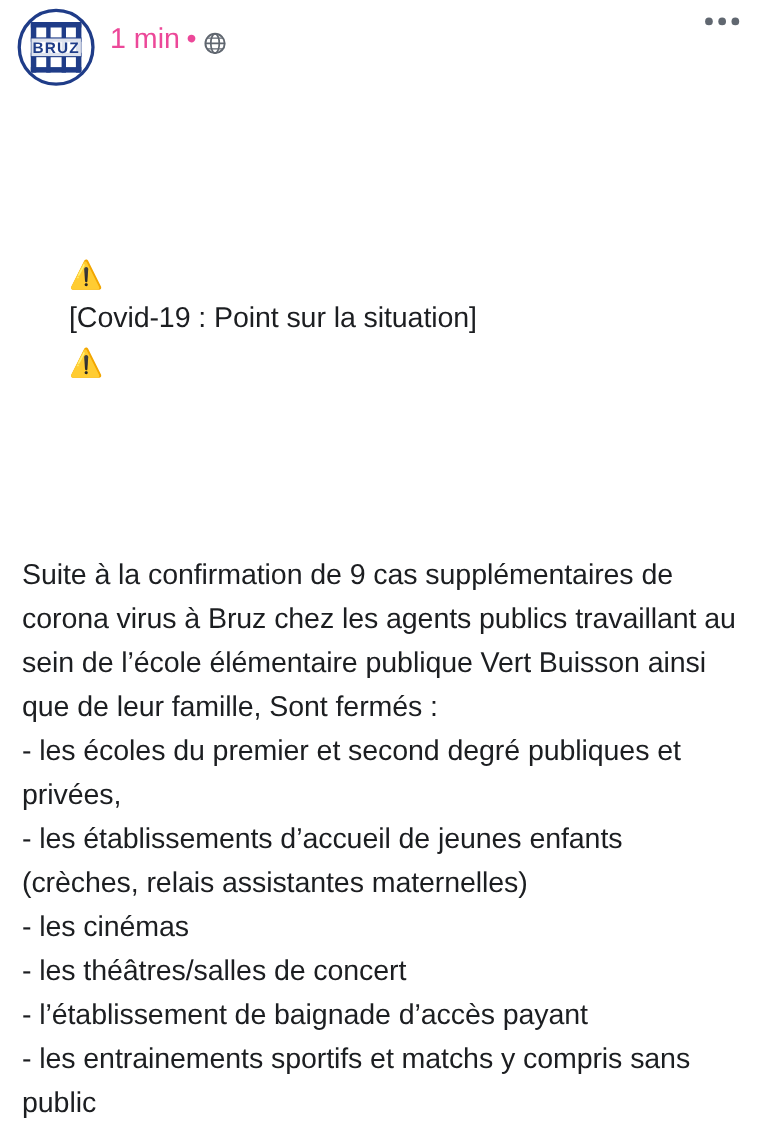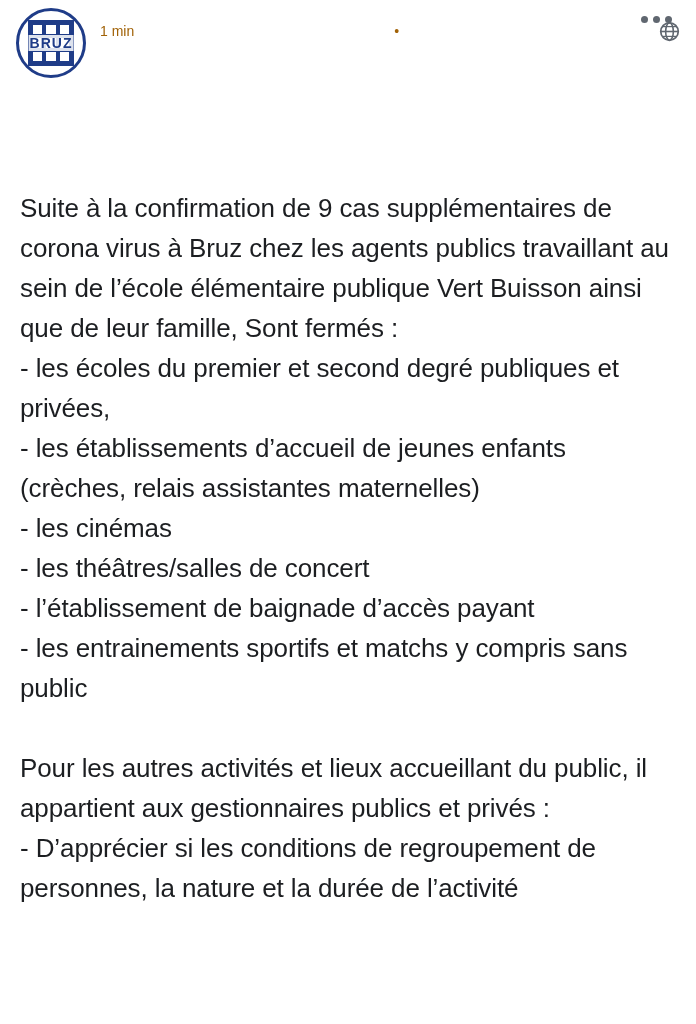--- a/index.html
+++ b/index.html
@@ -75,23 +75,22 @@
     font-size: 26px;
     font-weight: bold;
     color: #1d2129;
     line-height: 1.2;
     letter-spacing: -0.2px;
   }
   .meta-row {
     display: flex;
     align-items: center;
     margin-top: 8px;
-    color: #a16207;
-    font-size: 14px;
-    justify-content: space-between;
+    color: #ec4899;
+    font-size: 26px;
   }
   .meta-sep {
     margin: 0 6px;
   }
   .globe-icon {
     width: 21px;
     height: 21px;
     display: inline-block;
     vertical-align: middle;
     position: relative;
@@ -176,20 +175,25 @@
     </div>
 
     <div class="menu-dots">
       <span></span>
       <span></span>
       <span></span>
     </div>
   </div>
 
   <div class="post-body">
+    <div class="headline">
+      <span class="warn">⚠️</span>
+      <span>[Covid-19 : Point sur la situation]</span>
+      <span class="warn">⚠️</span>
+    </div>
     <span class="body-text">Suite à la confirmation de 9 cas supplémentaires de corona virus à Bruz chez les agents publics travaillant au sein de l’école élémentaire publique Vert Buisson ainsi que de leur famille, Sont fermés :
 - les écoles du premier et second degré publiques et privées,
 - les établissements d’accueil de jeunes enfants (crèches, relais assistantes maternelles)
 - les cinémas
 - les théâtres/salles de concert
 - l’établissement de baignade d’accès payant
 - les entrainements sportifs et matchs y compris sans public
 
 Pour les autres activités et lieux accueillant du public, il appartient aux gestionnaires publics et privés :
 - D’apprécier si les conditions de regroupement de personnes, la nature et la durée de l’activité</span>

